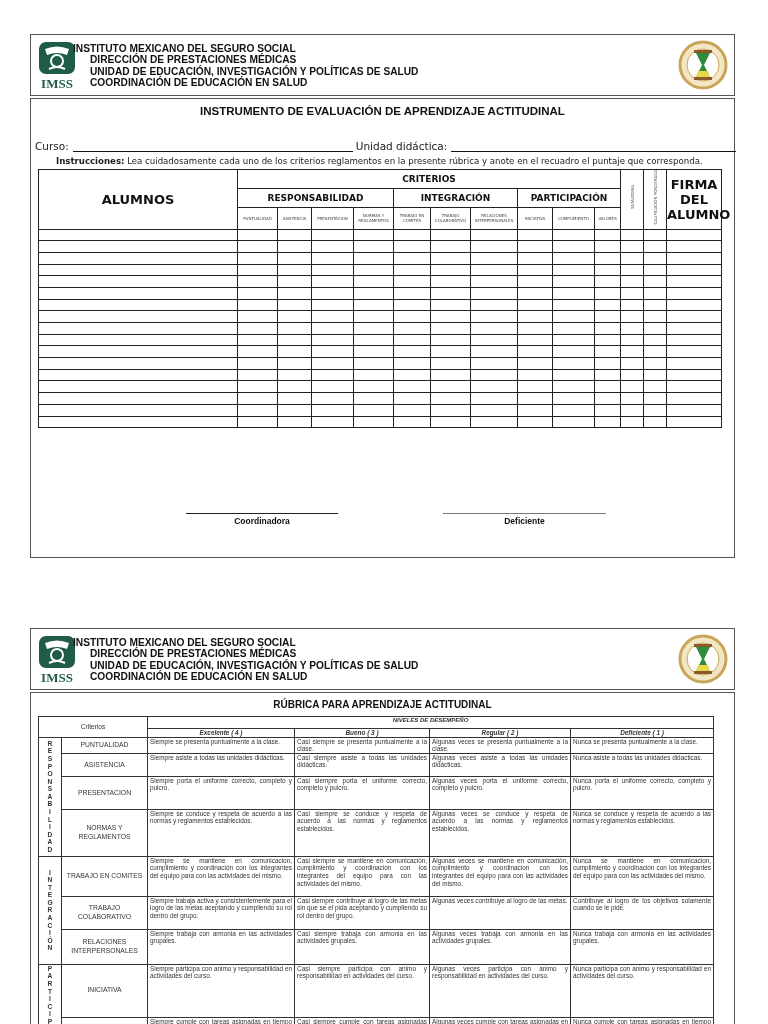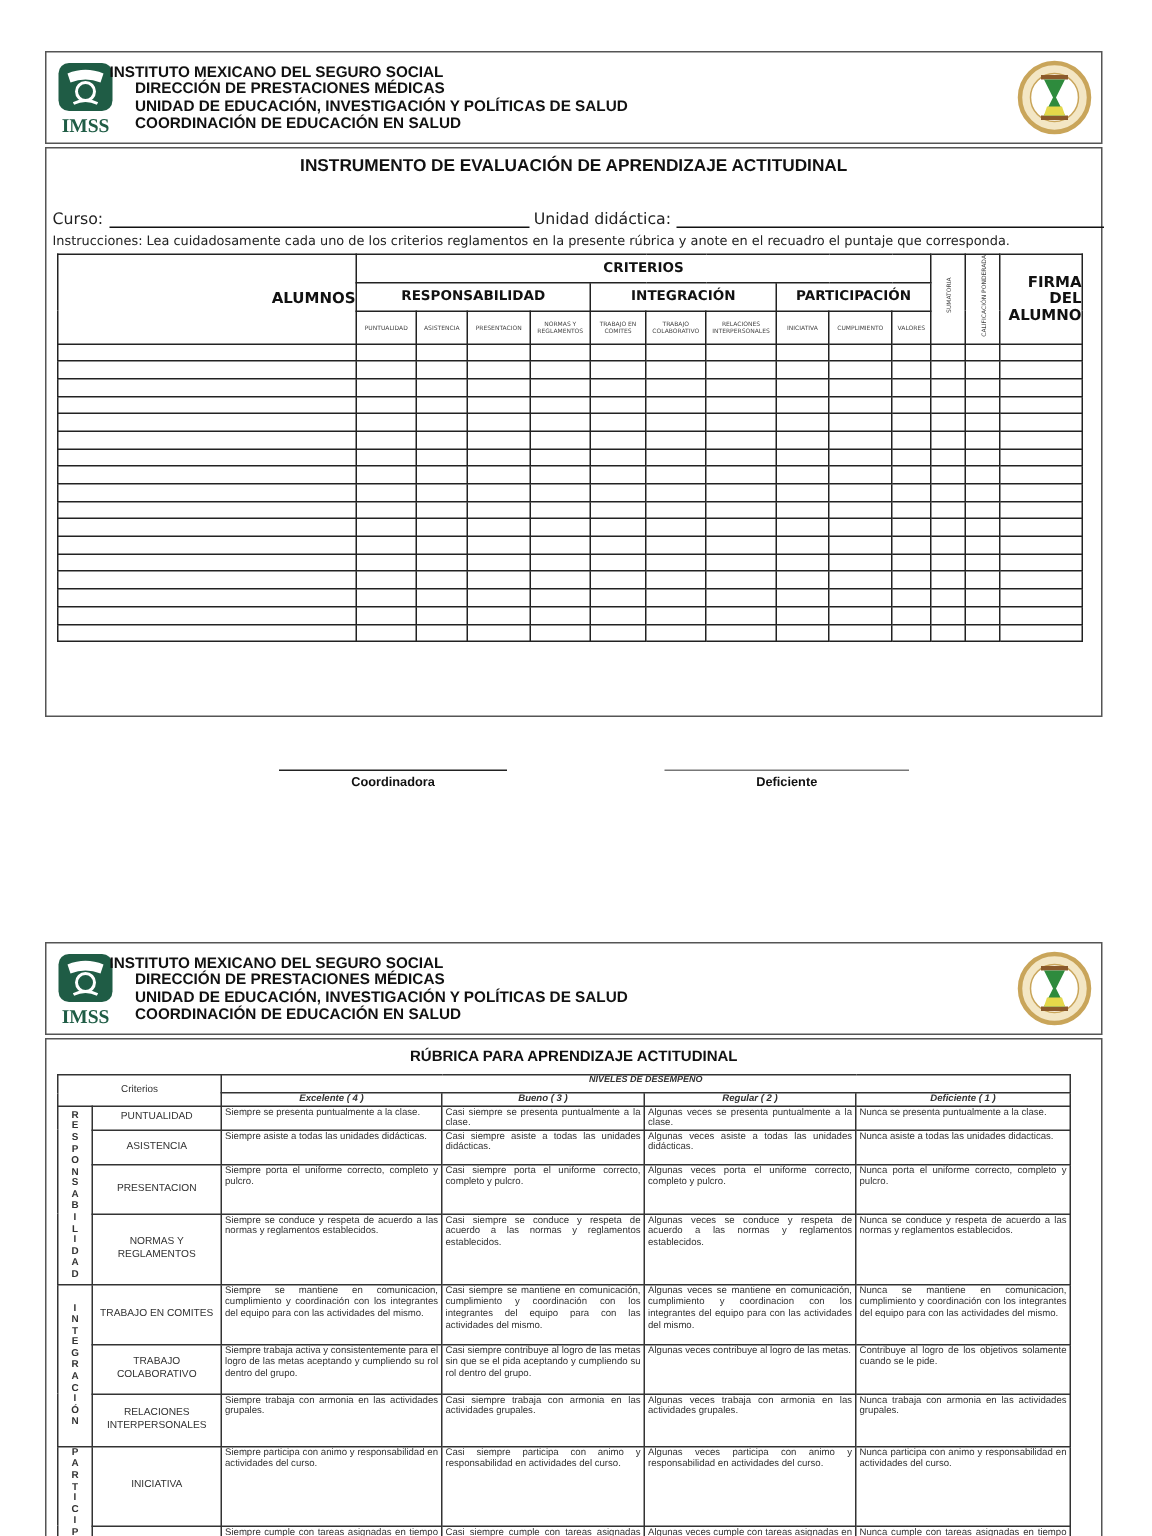--- a/index.html
+++ b/index.html
@@ -11,25 +11,25 @@
   .hdr .inst-lines { position: absolute; left: 42px; top: 8px; font-size: 10.2px; font-weight: bold; line-height: 11.3px; }
   .hdr .inst-lines div:nth-child(n+2) { padding-left: 17px; }
   .hdr .logo-seal { position: absolute; right: 6px; top: 5px; width: 50px; height: 50px; }
 
   .panel { position: absolute; left: 30px; width: 705px; border: 1px solid #555; background: #fff; }
 
   .title1 { position: absolute; left: 0; width: 100%; top: 6px; text-align: center; font-weight: bold; font-size: 11.5px; }
   .field-row { position: absolute; left: 4px; font-family: "DejaVu Sans", sans-serif; font-size: 10.5px; color: #222; display: flex; align-items: flex-end; white-space: nowrap; }
   .uline { display: inline-block; border-bottom: 1px solid #111; height: 11px; }
   .instr { position: absolute; left: 4px; top: 57px; font-family: "DejaVu Sans", sans-serif; font-size: 8.6px; color: #222; white-space: nowrap; }
-  .instr b { font-weight: normal; }
+  .instr b { font-weight: bold; margin-left: 21px; }
 
   table.eval { position: absolute; left: 7px; top: 70px; width: 683px; border-collapse: collapse; table-layout: fixed; }
   table.eval td, table.eval th { border: 1.2px solid #222; padding: 0; text-align: center; vertical-align: middle; font-family: "DejaVu Sans", sans-serif; }
-  table.eval .big { font-size: 10px; font-weight: bold; text-align: right; }
+  table.eval .big { font-size: 13px; font-weight: bold; }
   table.eval .grp { font-size: 9px; font-weight: bold; height: 14px; }
   table.eval .sub { font-size: 4px; color: #444; height: 16px; line-height: 5px; }
   table.eval .vert { font-size: 4px; color: #444; writing-mode: vertical-rl; transform: rotate(180deg); line-height: 5px; }
   table.eval tr.data td { height: 11.7px; }
 
   .sig { position: absolute; text-align: center; font-size: 8.5px; font-weight: bold; font-family: "Liberation Sans", sans-serif; }
   .sig .line { border-top: 1.5px solid #222; margin-bottom: 2px; }
   .sig .line.light { border-top: 1px solid #777; }
 
   .title2 { position: absolute; left: 0; width: 100%; top: 6px; text-align: center; font-weight: bold; font-size: 10px; font-family: Liberation Sans, sans-serif; }
@@ -61,21 +61,21 @@
   <svg class="logo-seal" viewBox="0 0 50 50">
     <circle cx="25" cy="25" r="23" fill="#f3e6c4" stroke="#c9a55a" stroke-width="3"></circle>
     <circle cx="25" cy="25" r="16" fill="#fff" stroke="#c9a55a" stroke-width="1"></circle>
     <rect x="16" y="10" width="18" height="3" fill="#8b5a2b"></rect>
     <rect x="16" y="37" width="18" height="3" fill="#8b5a2b"></rect>
     <path d="M18 13 L32 13 L26 25 L32 37 L18 37 L24 25 Z" fill="#2e8b3d"></path>
     <path d="M20 31 L30 31 L32 37 L18 37 Z" fill="#e5d84a"></path>
   </svg>
 </div>
 
-<div class="panel" style="top:98px; height:380px;">
+<div class="panel" style="top:98px; height:460px;">
   <div class="title1">INSTRUMENTO DE EVALUACIÓN DE APRENDIZAJE ACTITUDINAL</div>
 
 
   <div class="field-row" style="top:41px;">
     <span>Curso:</span>
     <span class="uline" style="width:280px; margin-left:4px;"></span>
     <span style="margin-left:3px;">Unidad didáctica:</span>
     <span class="uline" style="width:285px; margin-left:4px;"></span>
   </div>
 

